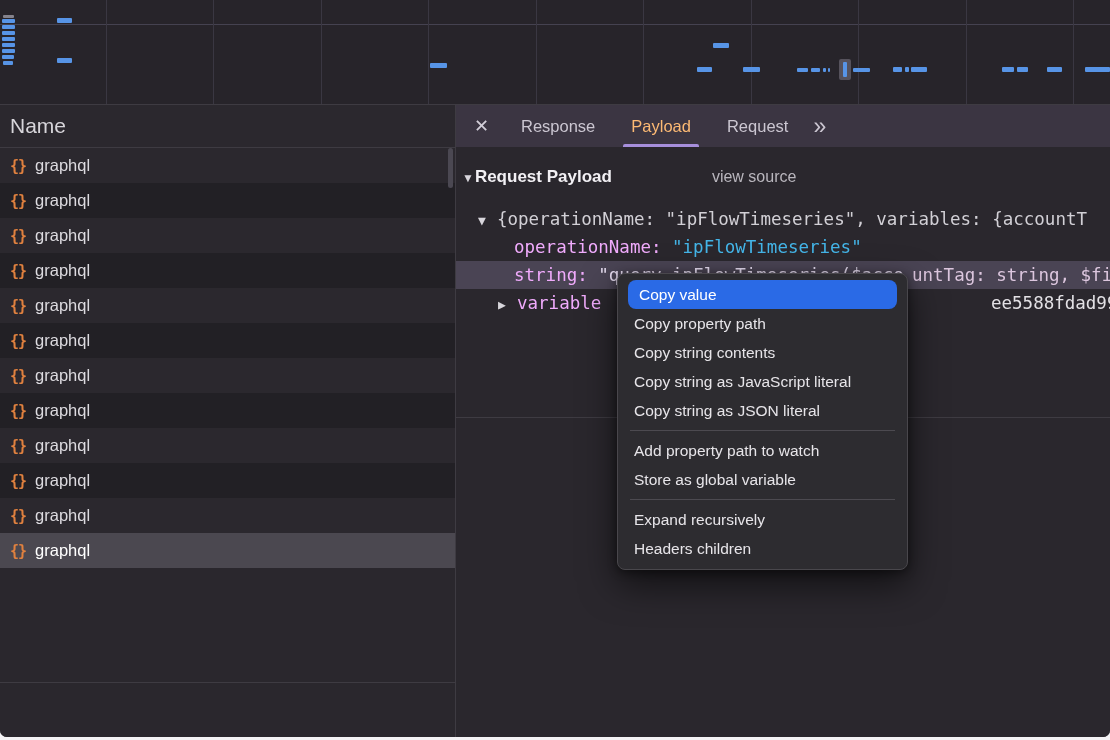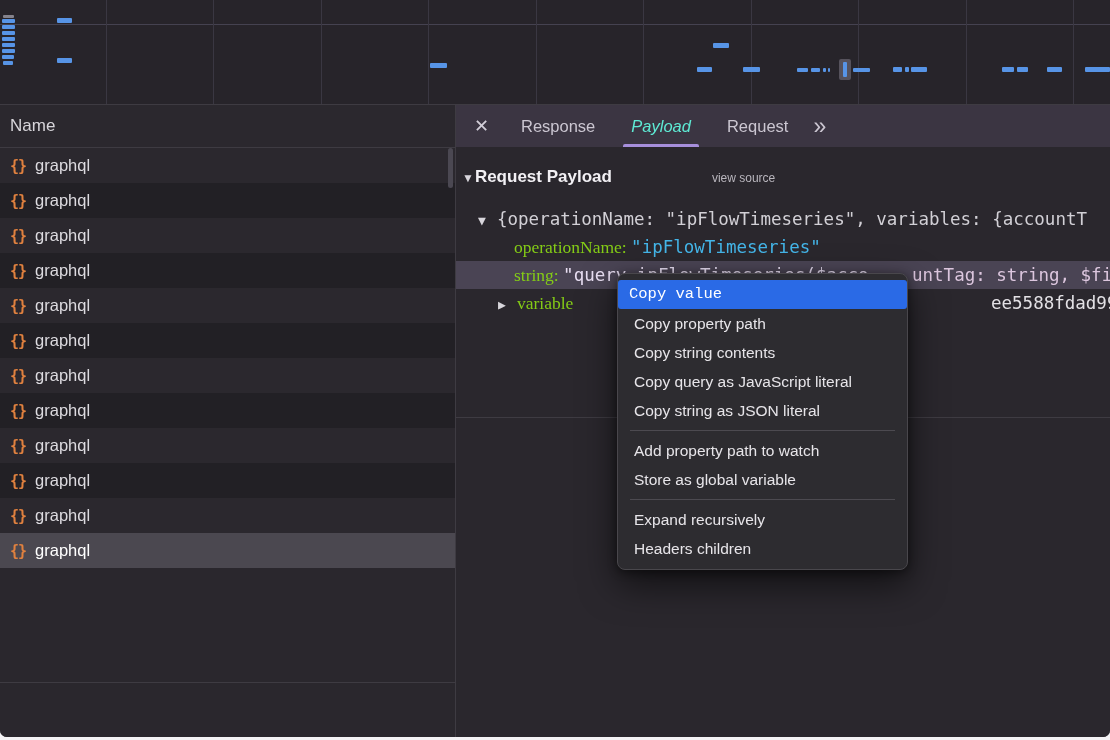--- a/index.html
+++ b/index.html
@@ -10,69 +10,69 @@
   #overview{position:absolute;left:0;top:0;width:1110px;height:104px;background:#27242a;border-bottom:1px solid #3e3b42;}
   .vgrid{position:absolute;top:0;bottom:0;width:1px;background:#3a3742;}
   #overview-hline{position:absolute;left:0;right:0;top:24px;height:1px;background:#454250;}
   .ovbar{position:absolute;background:#5794e6;border-radius:1px;}
   .ovbar.gray{background:#85838c;}
   .ovtick-box{position:absolute;background:#56525c;border-radius:2px;}
   .ovtick{position:absolute;background:#5794e6;border-radius:1px;}
 
   
   #left-panel{position:absolute;left:0;top:105px;width:455px;height:632px;background:#2a272d;}
-  #name-header{height:42px;line-height:42px;padding-left:10px;font-size:17px;color:#d7d5da;
+  #name-header{height:42px;line-height:42px;padding-left:10px;font-size:21px;color:#d7d5da;
                background:#2b282e;border-bottom:1px solid #3e3b42;}
   .req-row{height:35px;display:flex;align-items:center;padding-left:10px;font-size:16.5px;color:#dddbe0;background:#2b282e;cursor:default;}
   .req-row.alt{background:#222025;}
   .req-row.selected{background:#4b4850;color:#ffffff;}
   .req-icon{color:#e0813f;font-family:"DejaVu Sans Mono",monospace;font-size:15px;font-weight:bold;
             letter-spacing:-1px;margin-right:9px;}
   #list-scroll-thumb{position:absolute;left:448px;top:148px;width:5px;height:40px;background:#4b4852;border-radius:3px;}
 
   
   #v-divider{position:absolute;left:455px;top:105px;bottom:0;width:1px;background:#3e3b42;}
   #h-divider{position:absolute;left:0;right:0;top:682px;height:1px;background:#3e3b42;}
 
   
   #right-panel{position:absolute;left:456px;top:105px;width:654px;height:632px;background:#2a272d;}
   #tab-bar{height:42px;background:#3b3542;display:flex;align-items:center;padding-left:18px;}
   #close-btn{color:#d2ced8;font-size:18px;width:20px;margin-right:14px;cursor:default;}
   .tab{padding:0 13px;margin-right:10px;height:42px;line-height:42px;font-size:16.5px;color:#cbc6d1;position:relative;cursor:default;}
-  .tab.active{color:#5eead4;font-style:italic;}
+  .tab.active{color:#fdba74;}
   .tab.active::after{content:'';position:absolute;left:5px;right:5px;bottom:0;height:3px;background:#a78fdc;border-radius:2px 2px 0 0;}
   #overflow-btn{color:#cbc6d1;font-size:23px;margin-left:2px;line-height:42px;}
 
   #payload-header{position:absolute;left:6px;top:62px;display:flex;align-items:baseline;}
   #payload-header .tri{font-size:12px;color:#d8d6dc;margin-right:1px;}
   #payload-title{font-weight:bold;font-size:17px;color:#f2f0f4;}
-  #view-source{margin-left:100px;font-size:12px;color:#b9b6bd;}
+  #view-source{margin-left:100px;font-size:16px;color:#b9b6bd;}
 
   #payload-tree{position:absolute;left:0;right:0;top:100px;font-family:"DejaVu Sans Mono",monospace;
                 font-size:17.5px;line-height:28px;color:#d2d0d6;}
   .tree-row{position:relative;height:28px;white-space:pre;overflow:hidden;}
   .t1{padding-left:22px;}
   .t2{padding-left:58px;}
   .t3{padding-left:42px;}
   .tree-arrow{display:inline-block;width:19px;font-size:13px;color:#d8d6dc;}
-  .k{color:#84cc16;font-family:Liberation Serif, serif;}
+  .k{color:#f0abfc;}
   .v-cyan{color:#44b5e8;}
   .v-str{color:#e8def2;}
   .tree-row.selected-row{background:#4a4454;}
   .rseg{position:absolute;top:0;white-space:pre;}
   #query-right{left:456px;color:#dcc6de;}
   #variables-right{left:535px;color:#e3e1e5;}
   #tree-bottom-border{position:absolute;left:0;right:0;top:212px;height:1px;background:#3e3b42;}
 
   
   #context-menu{position:absolute;left:617px;top:273px;width:291px;background:#2d2c30;border:1px solid #49474c;
                 border-radius:8px;padding:6px 0;box-sizing:border-box;z-index:10;font-size:15.5px;color:#e7e5e9;
                 box-shadow:0 14px 36px rgba(0,0,0,.6),0 2px 10px rgba(0,0,0,.45);}
   .menu-item{height:29px;line-height:29px;padding-left:16px;cursor:default;}
-  .menu-item.highlighted{background:#2a6ae6;margin:0 0;padding-left:11px;border-radius:3px;color:#ffffff;font-family:Liberation Mono, monospace;}
+  .menu-item.highlighted{background:#2a6ae6;margin:0 10px;padding-left:11px;border-radius:8px;color:#ffffff;}
   .menu-sep{height:1px;background:#4c4a50;margin:5px 12px;}
 </style>
 </head>
 <body>
 
 <div id="app">
 
   <div id="overview">
     <div id="overview-hline"></div>
 
@@ -199,21 +199,21 @@
       <div class="tree-row t2 selected-row"><span class="k">string: </span><span class="v-str">"query ipFlowTimeseries($acco</span><span class="rseg" id="query-right">untTag: string, $fil</span></div>
       <div class="tree-row t3"><span class="tree-arrow">▶</span><span class="k">variable</span><span class="rseg" id="variables-right">ee5588fdad995178a0</span></div>
       <div id="tree-bottom-border"></div>
     </div>
   </div>
 
   <div id="context-menu">
       <div class="menu-item highlighted">Copy value</div>
       <div class="menu-item">Copy property path</div>
       <div class="menu-item">Copy string contents</div>
-      <div class="menu-item">Copy query as JavaScript literal</div>
+      <div class="menu-item">Copy string as JavaScript literal</div>
       <div class="menu-item">Copy string as JSON literal</div>
       <div class="menu-sep"></div>
       <div class="menu-item">Add property path to watch</div>
       <div class="menu-item">Store as global variable</div>
       <div class="menu-sep"></div>
       <div class="menu-item">Expand recursively</div>
       <div class="menu-item">Headers children</div>
     </div>
 
 </div>

